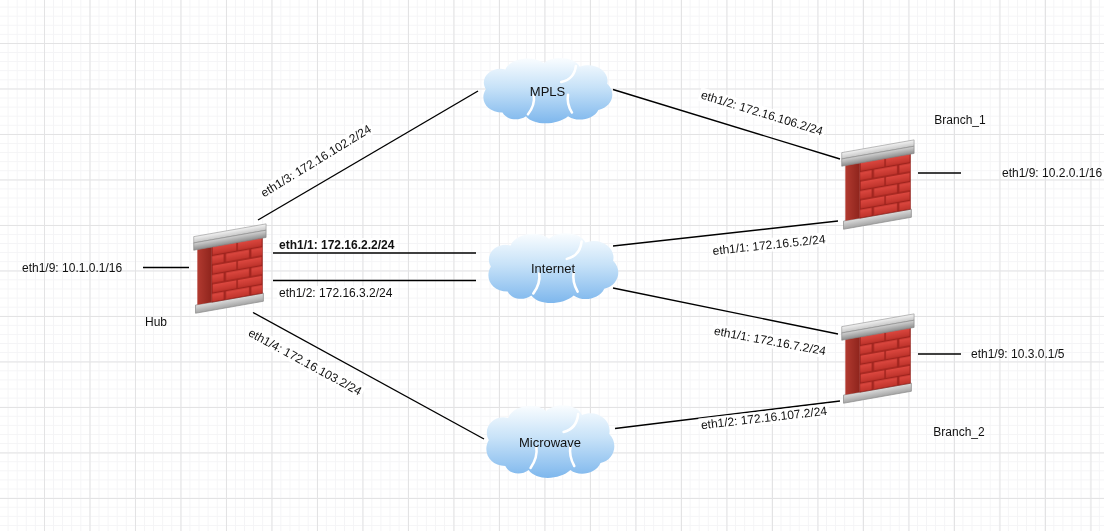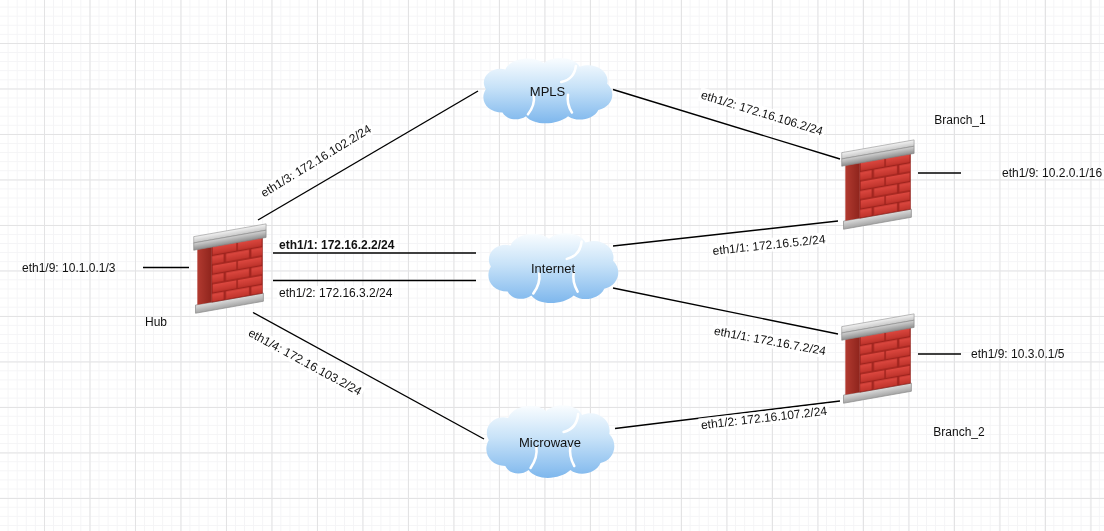--- a/index.html
+++ b/index.html
@@ -141,21 +141,21 @@
     <svg width="138" height="77" viewBox="0 0 140 80" preserveAspectRatio="none">
         <use href="#cloud-sym"></use>
       </svg>
     <span class="cloud-label">Internet</span>
   </div>
 
   <div class="lbl nobg ctr" style="left:156px;top:322px;">Hub</div>
   <div class="lbl nobg ctr" style="left:960px;top:120px;">Branch_1</div>
   <div class="lbl nobg ctr" style="left:959px;top:432px;">Branch_2</div>
 
-  <div class="lbl nobg" style="left:20px;top:261px;">eth1/9: 10.1.0.1/3</div>
+  <div class="lbl nobg" style="left:20px;top:261px;">eth1/9: 10.1.0.1/16</div>
   <div class="lbl nobg" style="left:969px;top:166px;margin-left:31px;">eth1/9: 10.2.0.1/16</div>
   <div class="lbl nobg" style="left:969px;top:347px;">eth1/9: 10.3.0.1/5</div>
 
   <div class="lbl r-hub-mpls" style="left:316px;top:161px;">eth1/3: 172.16.102.2/24</div>
   <div class="lbl" style="left:277px;top:238px;font-weight:bold;">eth1/1: 172.16.2.2/24</div>
   <div class="lbl" style="left:277px;top:286px;">eth1/2: 172.16.3.2/24</div>
   <div class="lbl r-hub-mw" style="left:305px;top:362px;">eth1/4: 172.16.103.2/24</div>
   <div class="lbl r-mpls-b1" style="left:762px;top:113px;">eth1/2: 172.16.106.2/24</div>
   <div class="lbl r-int-b1" style="left:769px;top:245px;">eth1/1: 172.16.5.2/24</div>
   <div class="lbl r-int-b2" style="left:770px;top:341px;">eth1/1: 172.16.7.2/24</div>

